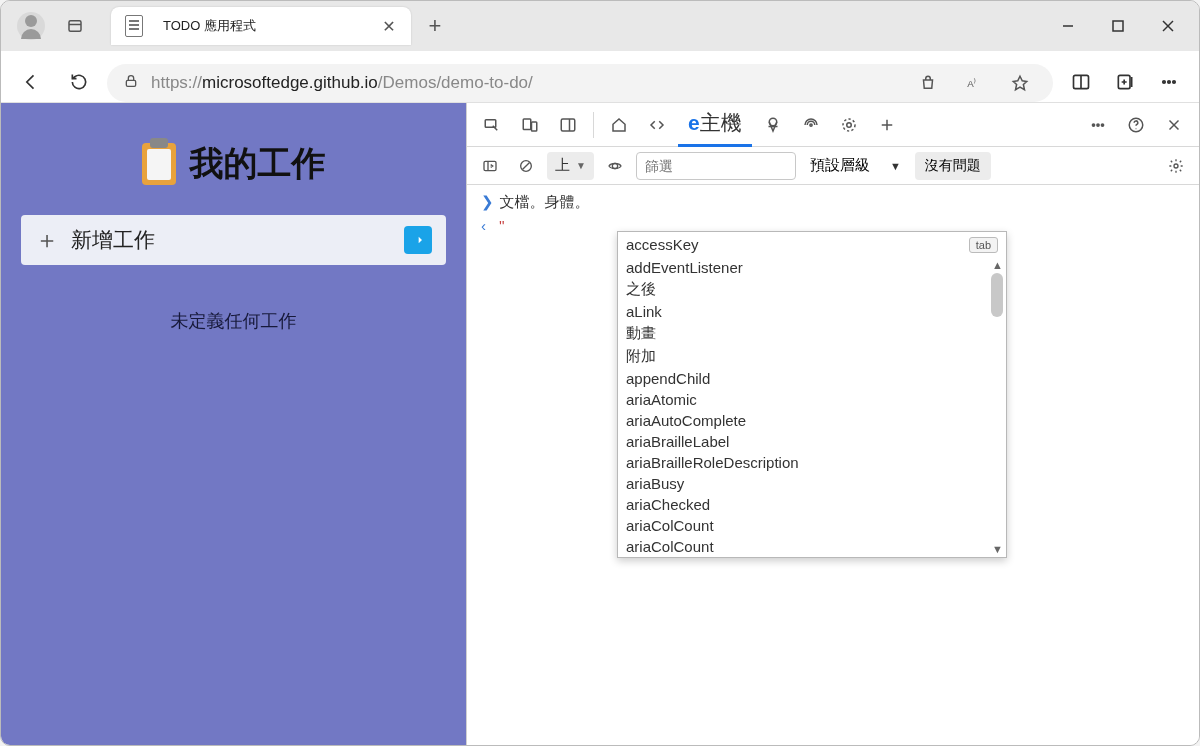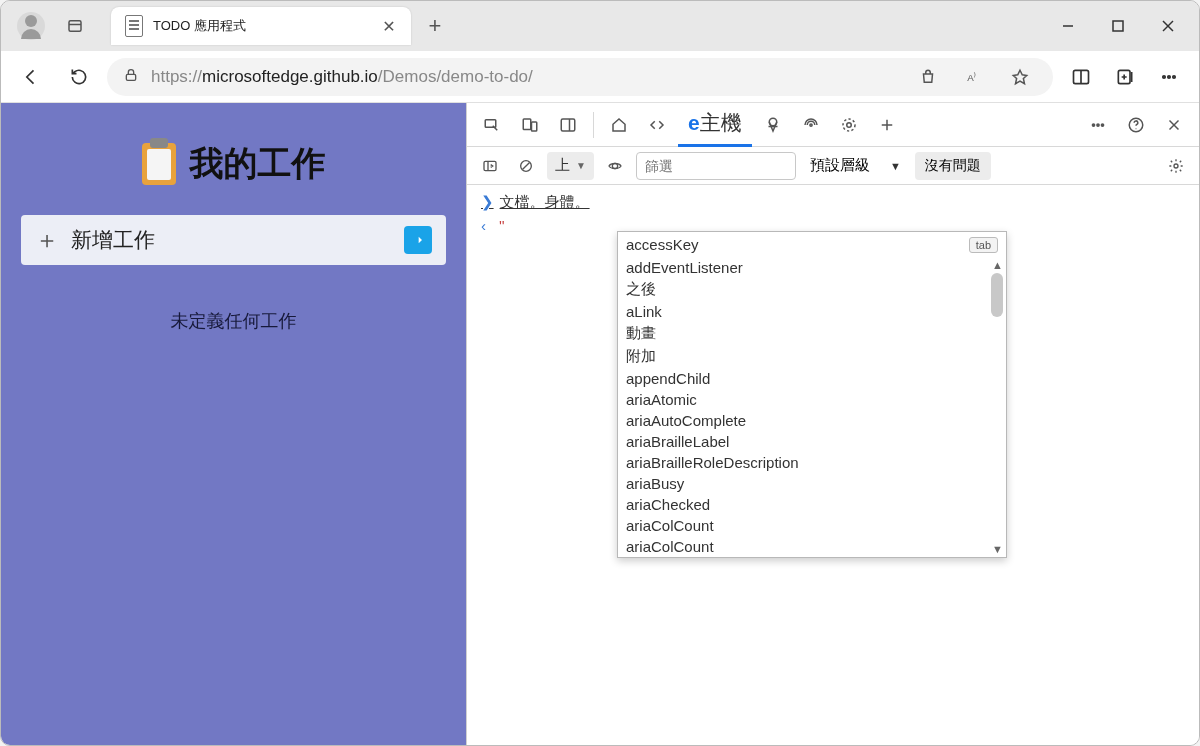--- a/index.html
+++ b/index.html
@@ -5,31 +5,31 @@
 * { margin: 0; padding: 0; box-sizing: border-box; font-family: "Segoe UI", Arial, sans-serif; }
 body { width: 1200px; height: 746px; background: #f3f3f3; overflow: hidden; border: 1px solid #bbb; border-radius: 10px; position: relative; }
 
 
 .titlebar { height: 50px; display: flex; align-items: center; background: #e8e8e8; padding: 0 6px; }
 .avatar { width: 28px; height: 28px; background: #d9d9d9; border-radius: 50%; margin: 0 10px; position: relative; }
 .avatar::before { content:''; position:absolute; width:12px; height:12px; background:#9a9a9a; border-radius:50%; top:3px; left:8px;}
 .avatar::after { content:''; position:absolute; width:20px; height:10px; background:#9a9a9a; border-radius:10px 10px 0 0; bottom:1px; left:4px;}
 .tabwell-btn { width:32px; height:32px; border-radius:6px; display:flex; align-items:center; justify-content:center; margin:0 4px;}
 .tabwell-btn svg { width:18px; height:18px; stroke:#555; fill:none; stroke-width:2;}
-.tab { background:#fff; border-radius:8px 8px 0 0; height:38px; min-width:300px; display:flex; align-items:center; padding:0 14px; margin-left:16px; gap:10px; box-shadow:0 0 2px rgba(0,0,0,.15);}
+.tab { background:#fff; border-radius:8px 8px 0 0; height:38px; min-width:300px; display:flex; align-items:center; padding:0 14px; margin-left:16px; gap:20px; box-shadow:0 0 2px rgba(0,0,0,.15);}
 .tab .favicon { width:18px; height:22px; background:#fff; border:1px solid #777; border-radius:2px; position:relative;}
 .tab .favicon::after{content:'';position:absolute;top:4px;left:3px;right:3px;height:2px;background:#777;box-shadow:0 4px 0 #777,0 8px 0 #777;}
 .tab-title { flex:1; font-size:13px; color:#222; white-space:nowrap; overflow:hidden;}
 .tab-close { width:16px; height:16px; display:flex; align-items:center; justify-content:center; color:#555; font-size:16px; cursor:pointer;}
 .new-tab { width:36px; height:36px; display:flex; align-items:center; justify-content:center; font-size:22px; color:#555; margin-left:6px; cursor:pointer;}
 .window-controls { margin-left:auto; display:flex;}
 .window-controls div { width:50px; height:40px; display:flex; align-items:center; justify-content:center; color:#333;}
 .window-controls svg{width:14px;height:14px;stroke:#333;fill:none;stroke-width:1.5;}
 
-.addrbar { height:52px; background:#fff; display:flex; align-items:center; padding:0 10px; gap:8px; border-bottom:1px solid #e0e0e0;}
+.addrbar { height:52px; background:#fff; display:flex; align-items:flex-end; padding:0 10px; gap:8px; border-bottom:1px solid #e0e0e0;}
 .nav-btn { width:40px; height:40px; border-radius:6px; display:flex; align-items:center; justify-content:center;}
 .nav-btn svg { width:20px; height:20px; stroke:#333; fill:none; stroke-width:2;}
 .address { flex:1; height:38px; background:#f3f3f3; border-radius:20px; display:flex; align-items:center; padding:0 16px; gap:12px;}
 .lock svg{width:16px;height:16px;stroke:#555;fill:none;stroke-width:2;}
 .url { flex:1; font-size:17px; color:#888;}
 .url .dark{color:#222;}
 .addr-icon{width:34px;height:34px;display:flex;align-items:center;justify-content:center;}
 .addr-icon svg{width:18px;height:18px;stroke:#555;fill:none;stroke-width:2;}
 .right-tools{display:flex;gap:4px;}
 
@@ -66,21 +66,21 @@
 .tb-btn svg{width:16px;height:16px;stroke:#555;fill:none;stroke-width:2;}
 .tb-group{background:#ececec;border-radius:4px;display:flex;align-items:center;padding:0 8px;height:28px;gap:6px;color:#333;}
 .tb-group .caret{font-size:10px;color:#666;}
 .filter-input{border:1px solid #c8c8c8;border-radius:4px;height:28px;width:160px;padding:0 8px;font-size:14px;color:#ef4444;background:#fff;}
 .level{display:flex;align-items:center;gap:20px;padding:0 8px;}
 .level .caret{font-size:11px;color:#333;}
 .no-issues{background:#ececec;border-radius:4px;padding:3px 10px;font-size:14px;height:28px;display:flex;align-items:center;}
 .gear{margin-left:auto;}
 
 .dt-body{flex:1;position:relative;font-family:Consolas,Menlo,monospace;font-size:15px;}
-.crumb{position:absolute;top:8px;left:14px;color:#333;text-decoration:underline;}
+.crumb{position:absolute;top:8px;left:14px;color:#333;}
 .crumb .chev{color:#3a7bd5;margin-right:6px;}
 .prompt{position:absolute;top:32px;left:14px;color:#3a7bd5;}
 .quotes{position:absolute;top:32px;left:32px;color:#c74140;}
 
 
 .auto{position:absolute;top:22px;left:150px;width:390px;border:1px solid #b8b8b8;background:#fff;box-shadow:0 3px 8px rgba(0,0,0,.2);margin-top:24px;}
 .auto-head{display:flex;align-items:center;padding:4px 8px;}
 .auto-head .sel{flex:1;color:#333;}
 .auto-head .tab-key{font-size:11px;border:1px solid #bbb;background:#f3f3f3;border-radius:3px;padding:1px 6px;color:#555;}
 .auto-list{max-height:380px;overflow:hidden;position:relative;}

